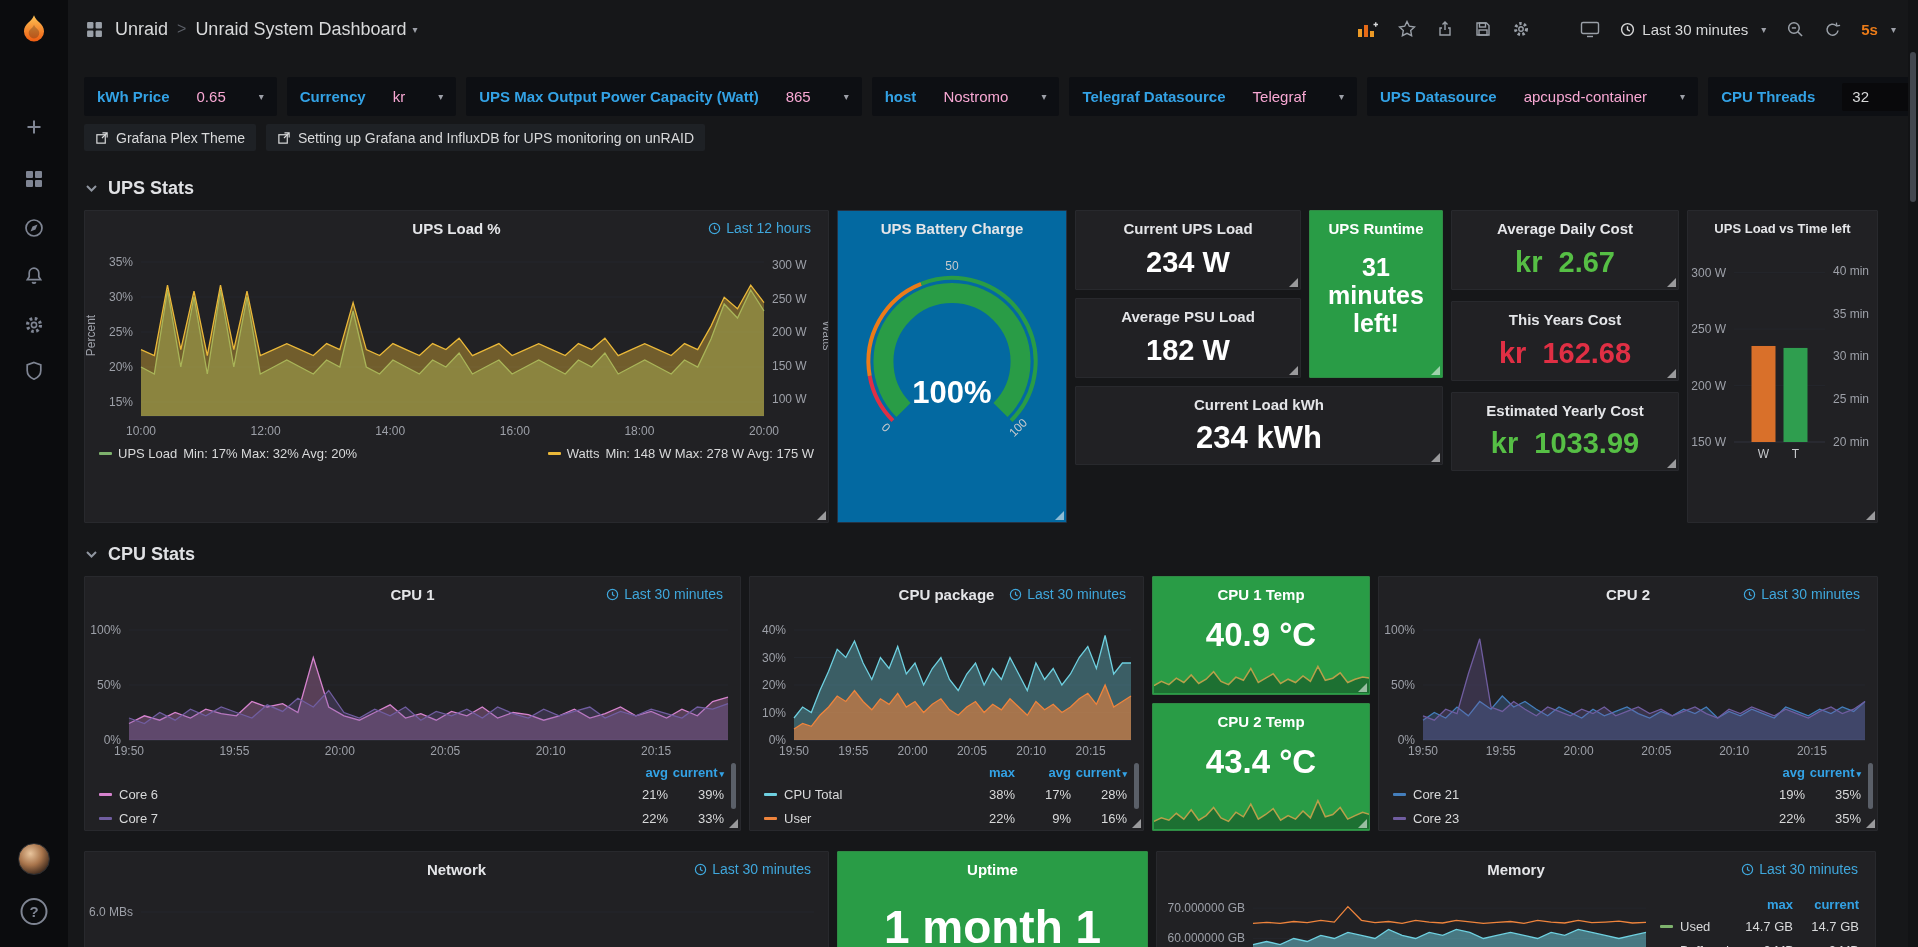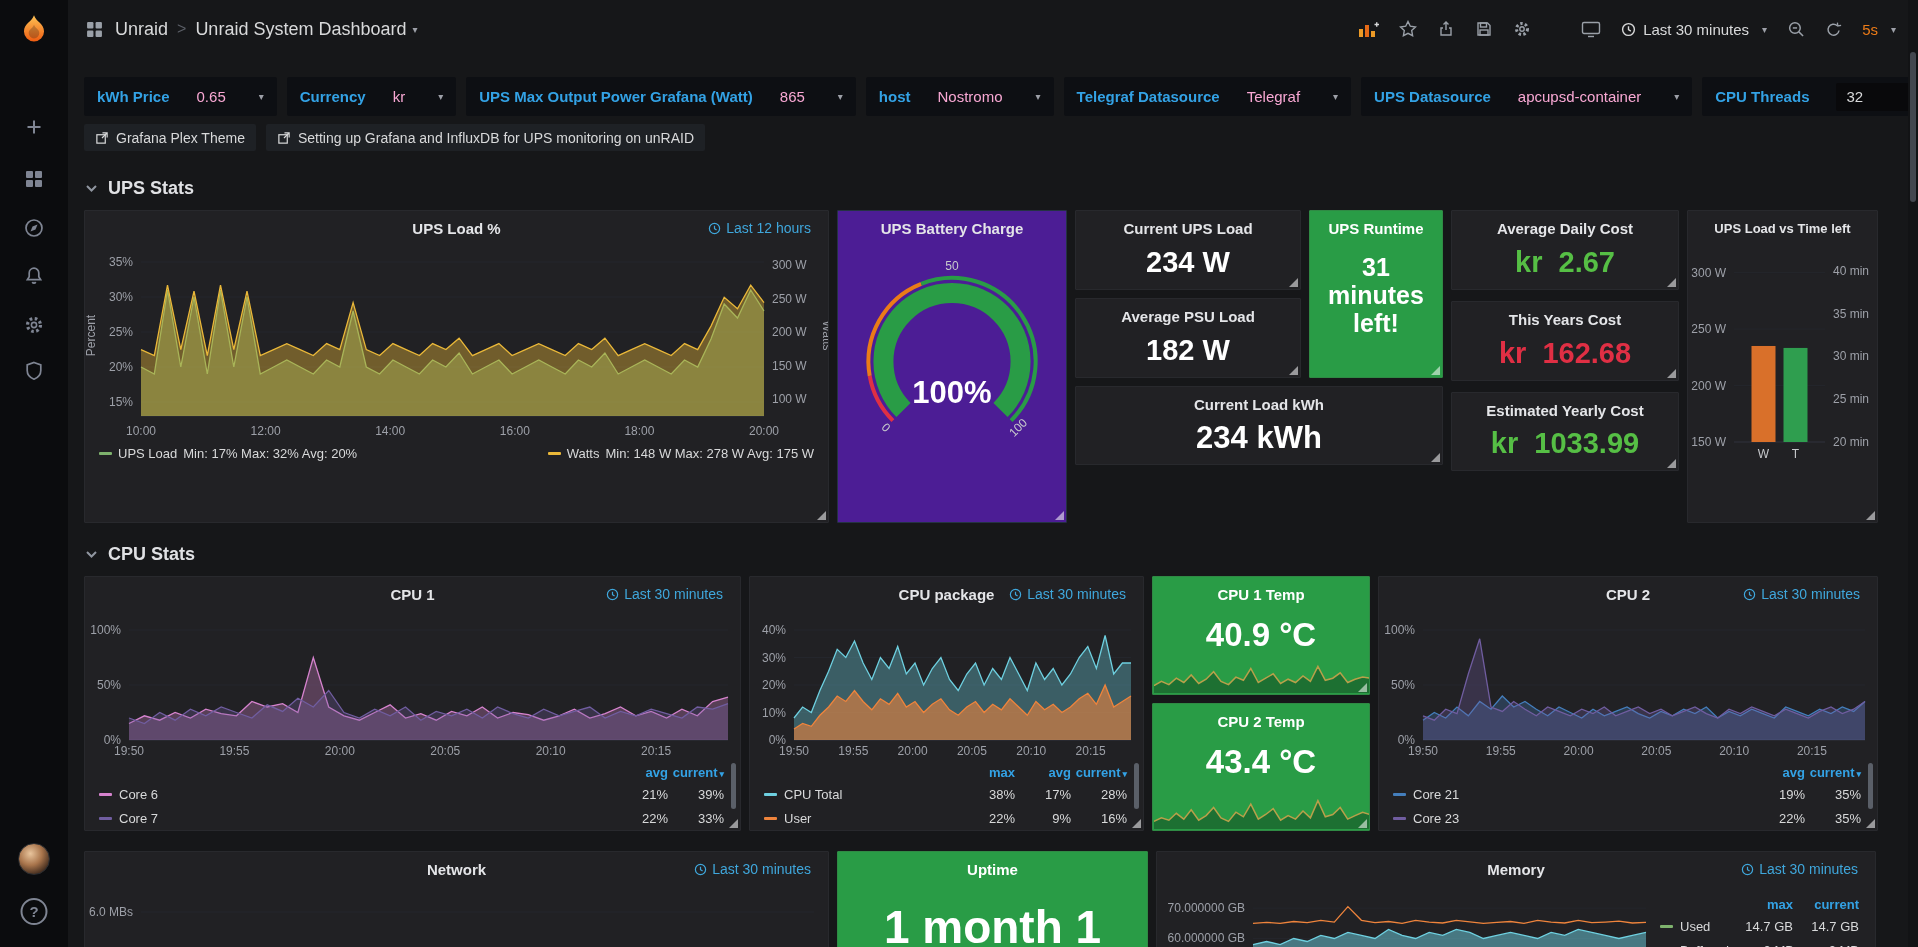--- a/index.html
+++ b/index.html
@@ -23,21 +23,21 @@
             padding:0 22px 0 18px; background:#161719; }
   .crumb-root { font-size:18px; color:#d8d9da; margin-left:12px; }
   .crumb-sep { color:#5a5e66; font-size:16px; margin:0 9px; }
   .crumb-page { font-size:18px; color:#d8d9da; }
   .caret { font-size:10px; color:#9da0a8; margin-left:6px; }
   #nav-right { margin-left:auto; display:flex; align-items:center; gap:20px; color:#9aa0a8; }
   .nav-icon { display:flex; align-items:center; cursor:pointer; color:#9aa0a8; }
   .nav-group-gap { width:10px; }
   .nav-timepicker, .nav-refresh-interval { display:flex; align-items:center; gap:7px; font-size:15px;
             color:#d8d9da; cursor:pointer; }
-  .orange { color:#eb7b18; font-weight:400; }
+  .orange { color:#eb7b18; font-weight:700; }
 
   
   #content { position:absolute; left:68px; top:58px; right:0; bottom:0; padding:19px 24px 0 16px; }
 
   .vars { display:flex; gap:10px; height:39px; margin-bottom:8px; }
   .var-chip { display:flex; align-items:center; gap:27px; padding:0 13px; background:#0d0f13; border-radius:2px; cursor:pointer; }
   .var-label { color:#33a2e5; font-size:15px; font-weight:600; white-space:nowrap; }
   .var-value { color:#f9a8d4; font-size:15px; white-space:nowrap; }
   .var-input { width:150px; height:28px; background:#09090b; border:none; color:#d8d9da; font-size:15px;
                font-family:inherit; padding:0 10px; border-radius:2px; }
@@ -52,21 +52,21 @@
   .row { display:flex; gap:8px; }
   .row-ups { height:313px; margin-bottom:19px; }
   .row-cpu { height:255px; margin-bottom:20px; }
   .row-net { height:240px; }
 
   
   .panel { position:relative; background:#212124; border:1px solid #28292d; border-radius:1px; overflow:hidden; }
   .panel::after { content:""; position:absolute; right:2px; bottom:2px; width:0; height:0;
                   border-bottom:9px solid rgba(255,255,255,0.55); border-left:9px solid transparent; }
   .panel-green { background:#299c46; border-color:#2f8a44; }
-  .panel-navy { background:#4c1d95; border-color:#253243; }
+  .panel-navy { background:#0369a1; border-color:#253243; }
   .panel-header { position:relative; height:34px; display:flex; align-items:center; justify-content:center; }
   .panel-title { font-size:15px; font-weight:600; color:#e4e5e8; cursor:pointer; white-space:nowrap; }
   .panel-green .panel-title { color:#ffffff; }
   .badge { position:absolute; right:17px; top:9px; display:flex; align-items:center; gap:5px;
            color:#3fa7dc; font-size:14px; cursor:pointer; }
   .chart { position:relative; width:100%; overflow:hidden; }
 
   .stat { display:flex; flex-direction:column; }
   .stat .panel-header { height:30px; padding-top:4px; }
   .stat-value { flex:1; display:flex; align-items:center; justify-content:center; padding-bottom:6px;
@@ -257,21 +257,21 @@
         <span class="var-label">kWh Price</span>
         <span class="var-value">0.65</span>
         <span class="caret">▾</span>
       </div>
       <div class="var-chip">
         <span class="var-label">Currency</span>
         <span class="var-value">kr</span>
         <span class="caret">▾</span>
       </div>
       <div class="var-chip">
-        <span class="var-label">UPS Max Output Power Grafana (Watt)</span>
+        <span class="var-label">UPS Max Output Power Capacity (Watt)</span>
         <span class="var-value">865</span>
         <span class="caret">▾</span>
       </div>
       <div class="var-chip">
         <span class="var-label">host</span>
         <span class="var-value">Nostromo</span>
         <span class="caret">▾</span>
       </div>
       <div class="var-chip">
         <span class="var-label">Telegraf Datasource</span>

